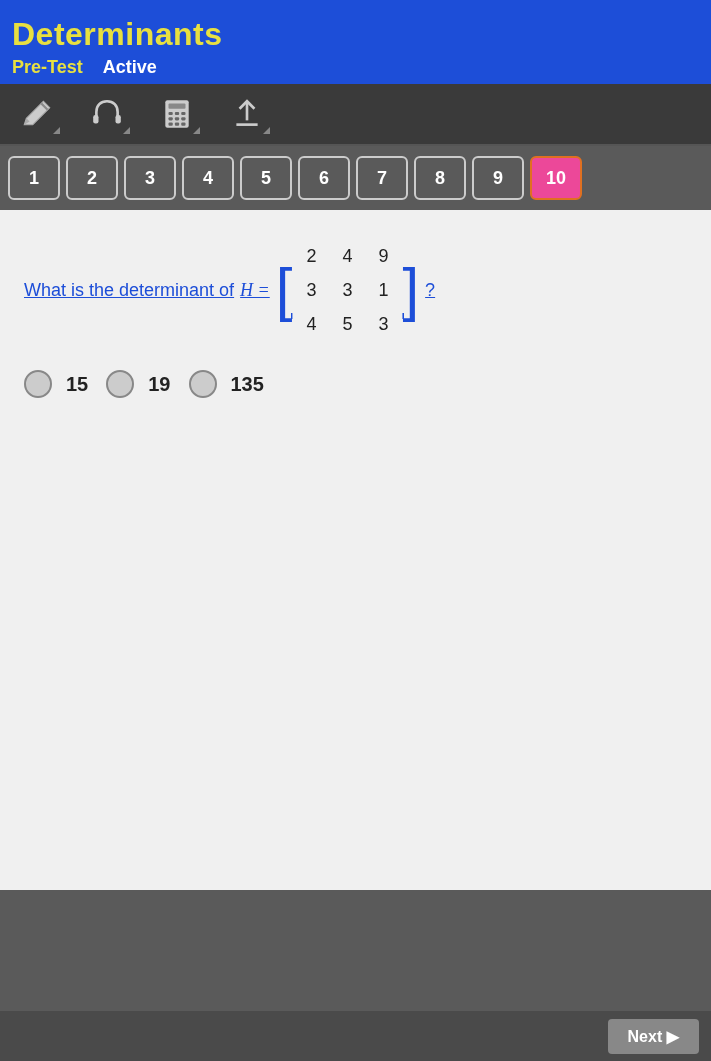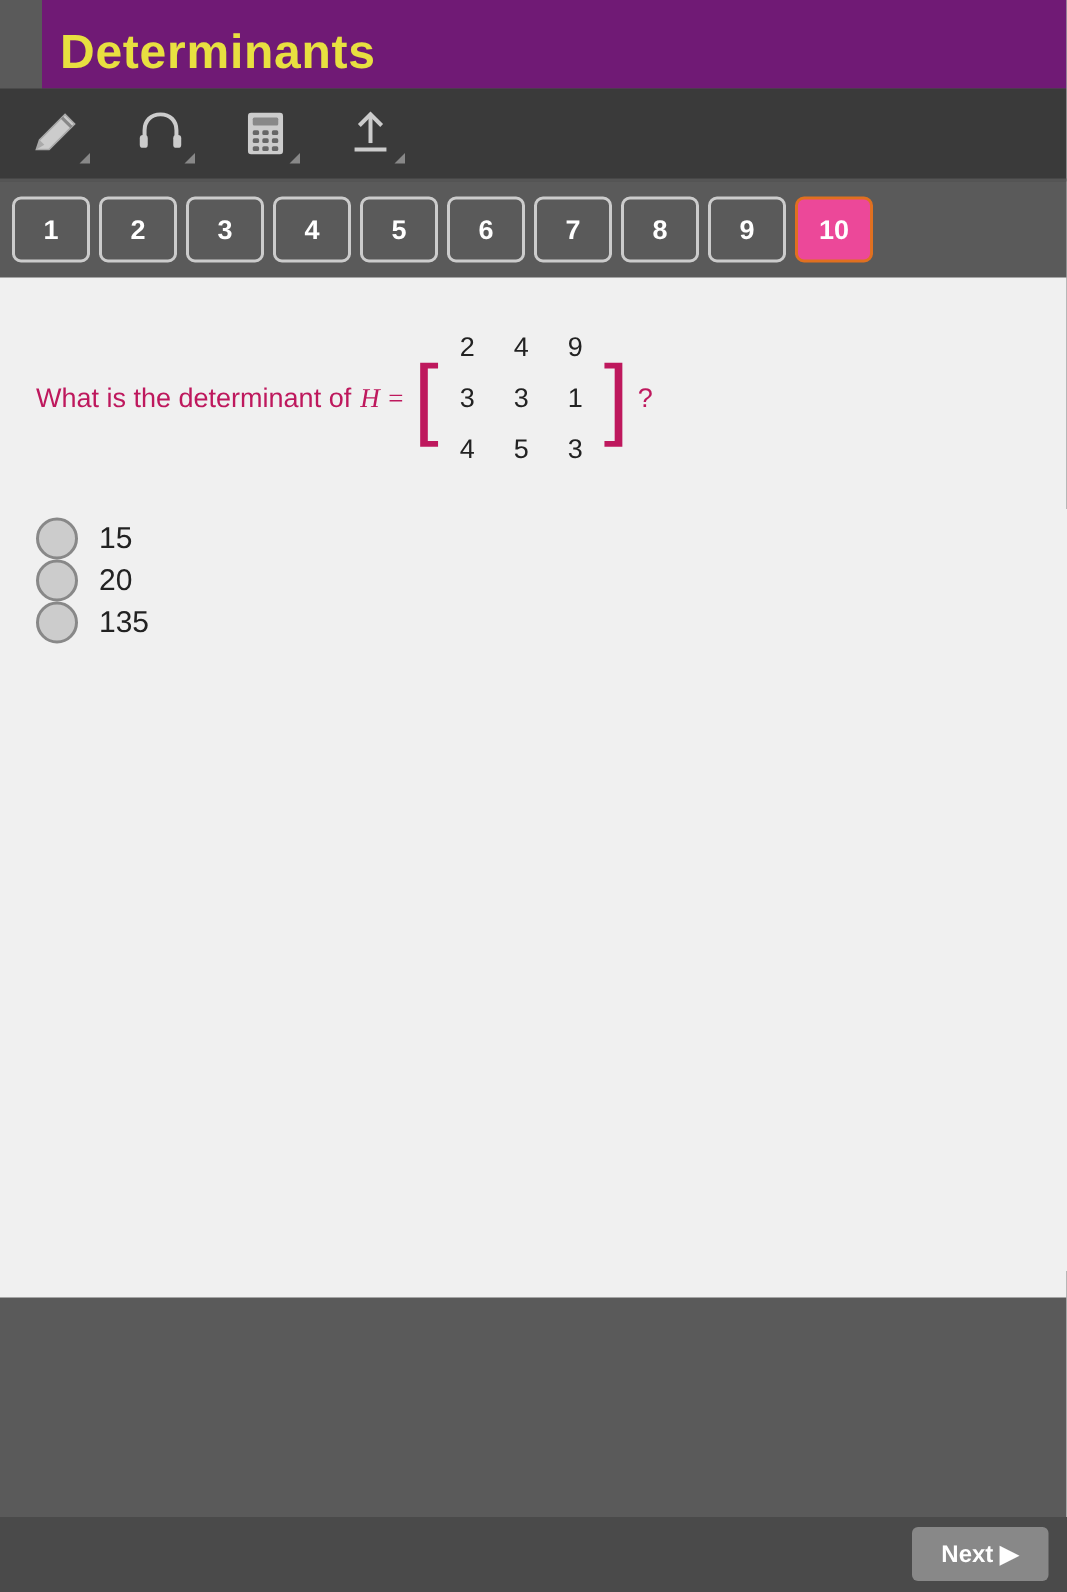--- a/index.html
+++ b/index.html
@@ -6,23 +6,22 @@
     body {
       width: 711px;
       min-height: 1061px;
       background-color: #5a5a5a;
       font-family: Arial, sans-serif;
       color: #ffffff;
     }
 
     
     .header {
-      background-color: #701a75;
+      background-color: #1d4ed8;
       padding: 16px 12px 6px 12px;
-      margin-left: 28px;
     }
     .header-title {
       font-size: 32px;
       font-weight: bold;
       color: #e8e040;
       letter-spacing: 0.5px;
     }
     .header-subtitle-row {
       display: flex;
       align-items: center;
@@ -116,21 +115,22 @@
     .question-text {
       color: #222222;
       font-size: 18px;
       display: flex;
       align-items: center;
       flex-wrap: wrap;
       gap: 6px;
       margin-bottom: 30px;
     }
     .question-text span {
-      color: #be185d;
+      color: #1d4ed8;
+      text-decoration: underline;
     }
 
     
     .matrix-container {
       display: inline-flex;
       align-items: center;
       font-size: 20px;
       color: #222;
       position: relative;
     }
@@ -165,22 +165,24 @@
     .h-equals {
       font-style: italic;
       font-size: 18px;
       color: #222;
       font-family: 'Times New Roman', serif;
     }
 
     
     .options-list {
       display: flex;
-      flex-direction: column;
+      flex-direction: row;
+      gap: 18px;
       margin-top: 10px;
+      font-weight: bold;
     }
     .option-item {
       display: flex;
       align-items: center;
       gap: 14px;
       cursor: pointer;
     }
     .radio-circle {
       width: 28px;
       height: 28px;
@@ -215,20 +217,24 @@
       padding: 8px 20px;
       border-radius: 4px;
       cursor: pointer;
     }
   </style>
 </head>
 <body>
 
 <div class="header">
   <div class="header-title">Determinants</div>
+  <div class="header-subtitle-row">
+    <span class="pre-test-label">Pre-Test</span>
+    <span class="active-label">Active</span>
+  </div>
 </div>
 
 <div class="toolbar">
   <button class="toolbar-btn" title="Pencil">
     <svg viewBox="0 0 32 32">
       <path d="M4 26 L6 20 L22 4 L28 10 L12 26 Z" fill="#cccccc" stroke="#aaa" stroke-width="1"></path>
       <path d="M20 6 L26 12" stroke="#888" stroke-width="2" fill="none"></path>
       <path d="M4 26 L6 20 L9 23 Z" fill="#aaaaaa"></path>
     </svg>
     <div class="corner-tri"></div>
@@ -306,21 +312,21 @@
     <span>?</span>
   </div>
 
   <div class="options-list" id="options-list">
   <div class="option-item">
         <div class="radio-circle"></div>
         <span class="option-label">15</span>
       </div>
       <div class="option-item">
         <div class="radio-circle"></div>
-        <span class="option-label">20</span>
+        <span class="option-label">19</span>
       </div>
       <div class="option-item">
         <div class="radio-circle"></div>
         <span class="option-label">135</span>
       </div>
     </div>
 </div>
 
 <div class="bottom-bar">
   <button class="next-btn">Next ▶</button>

